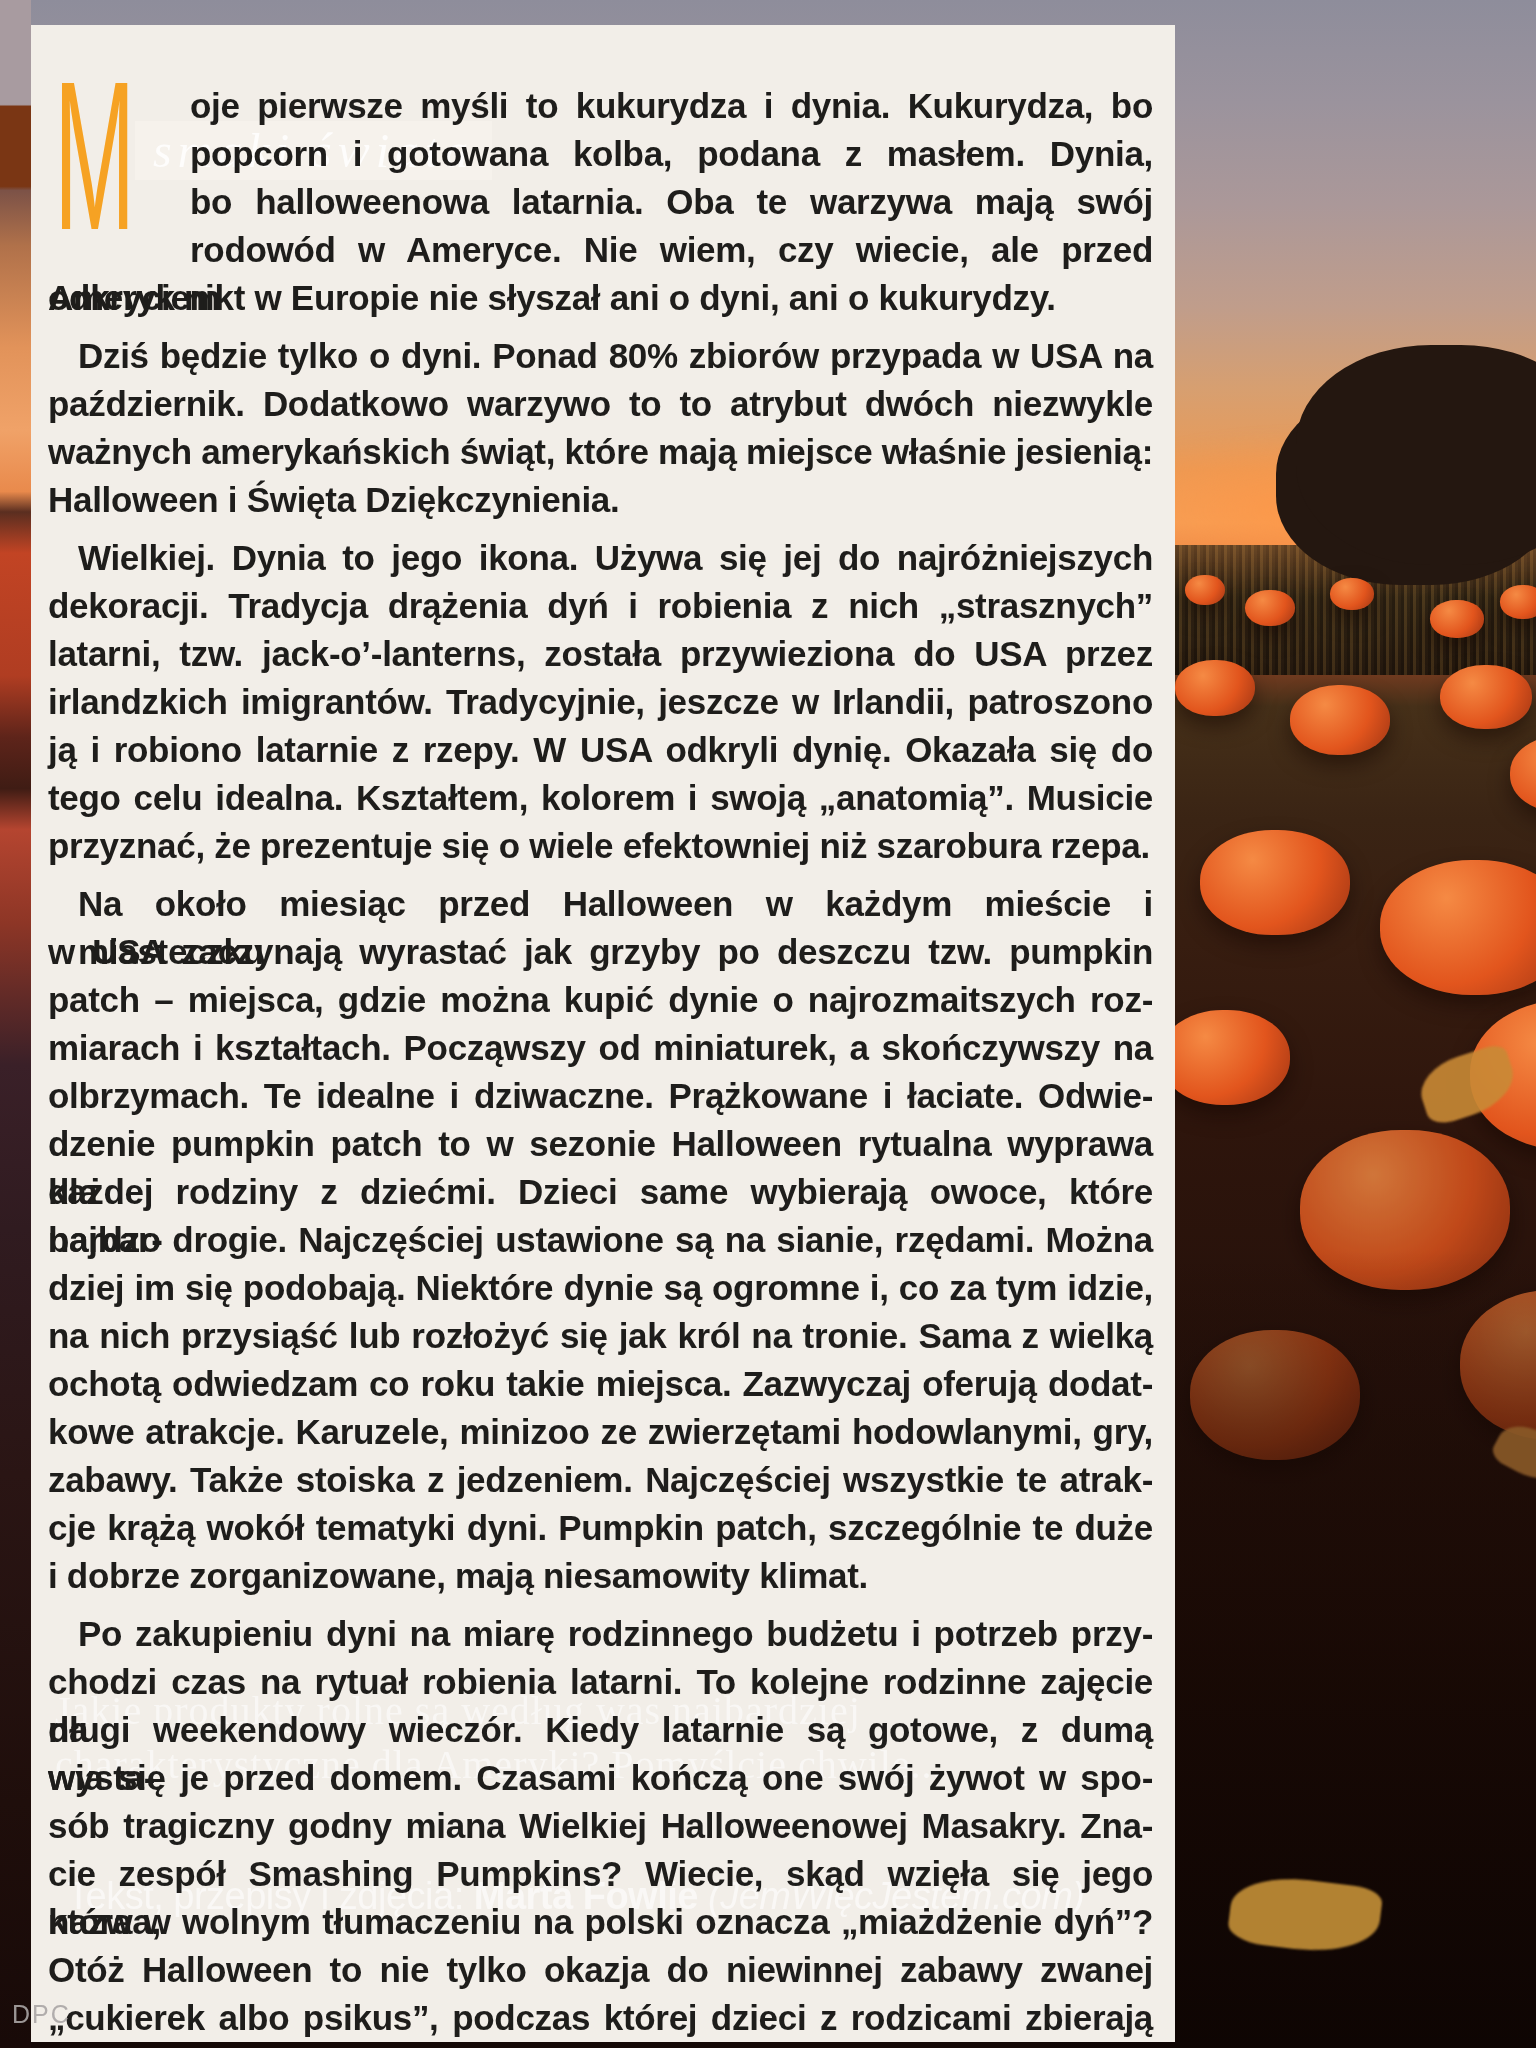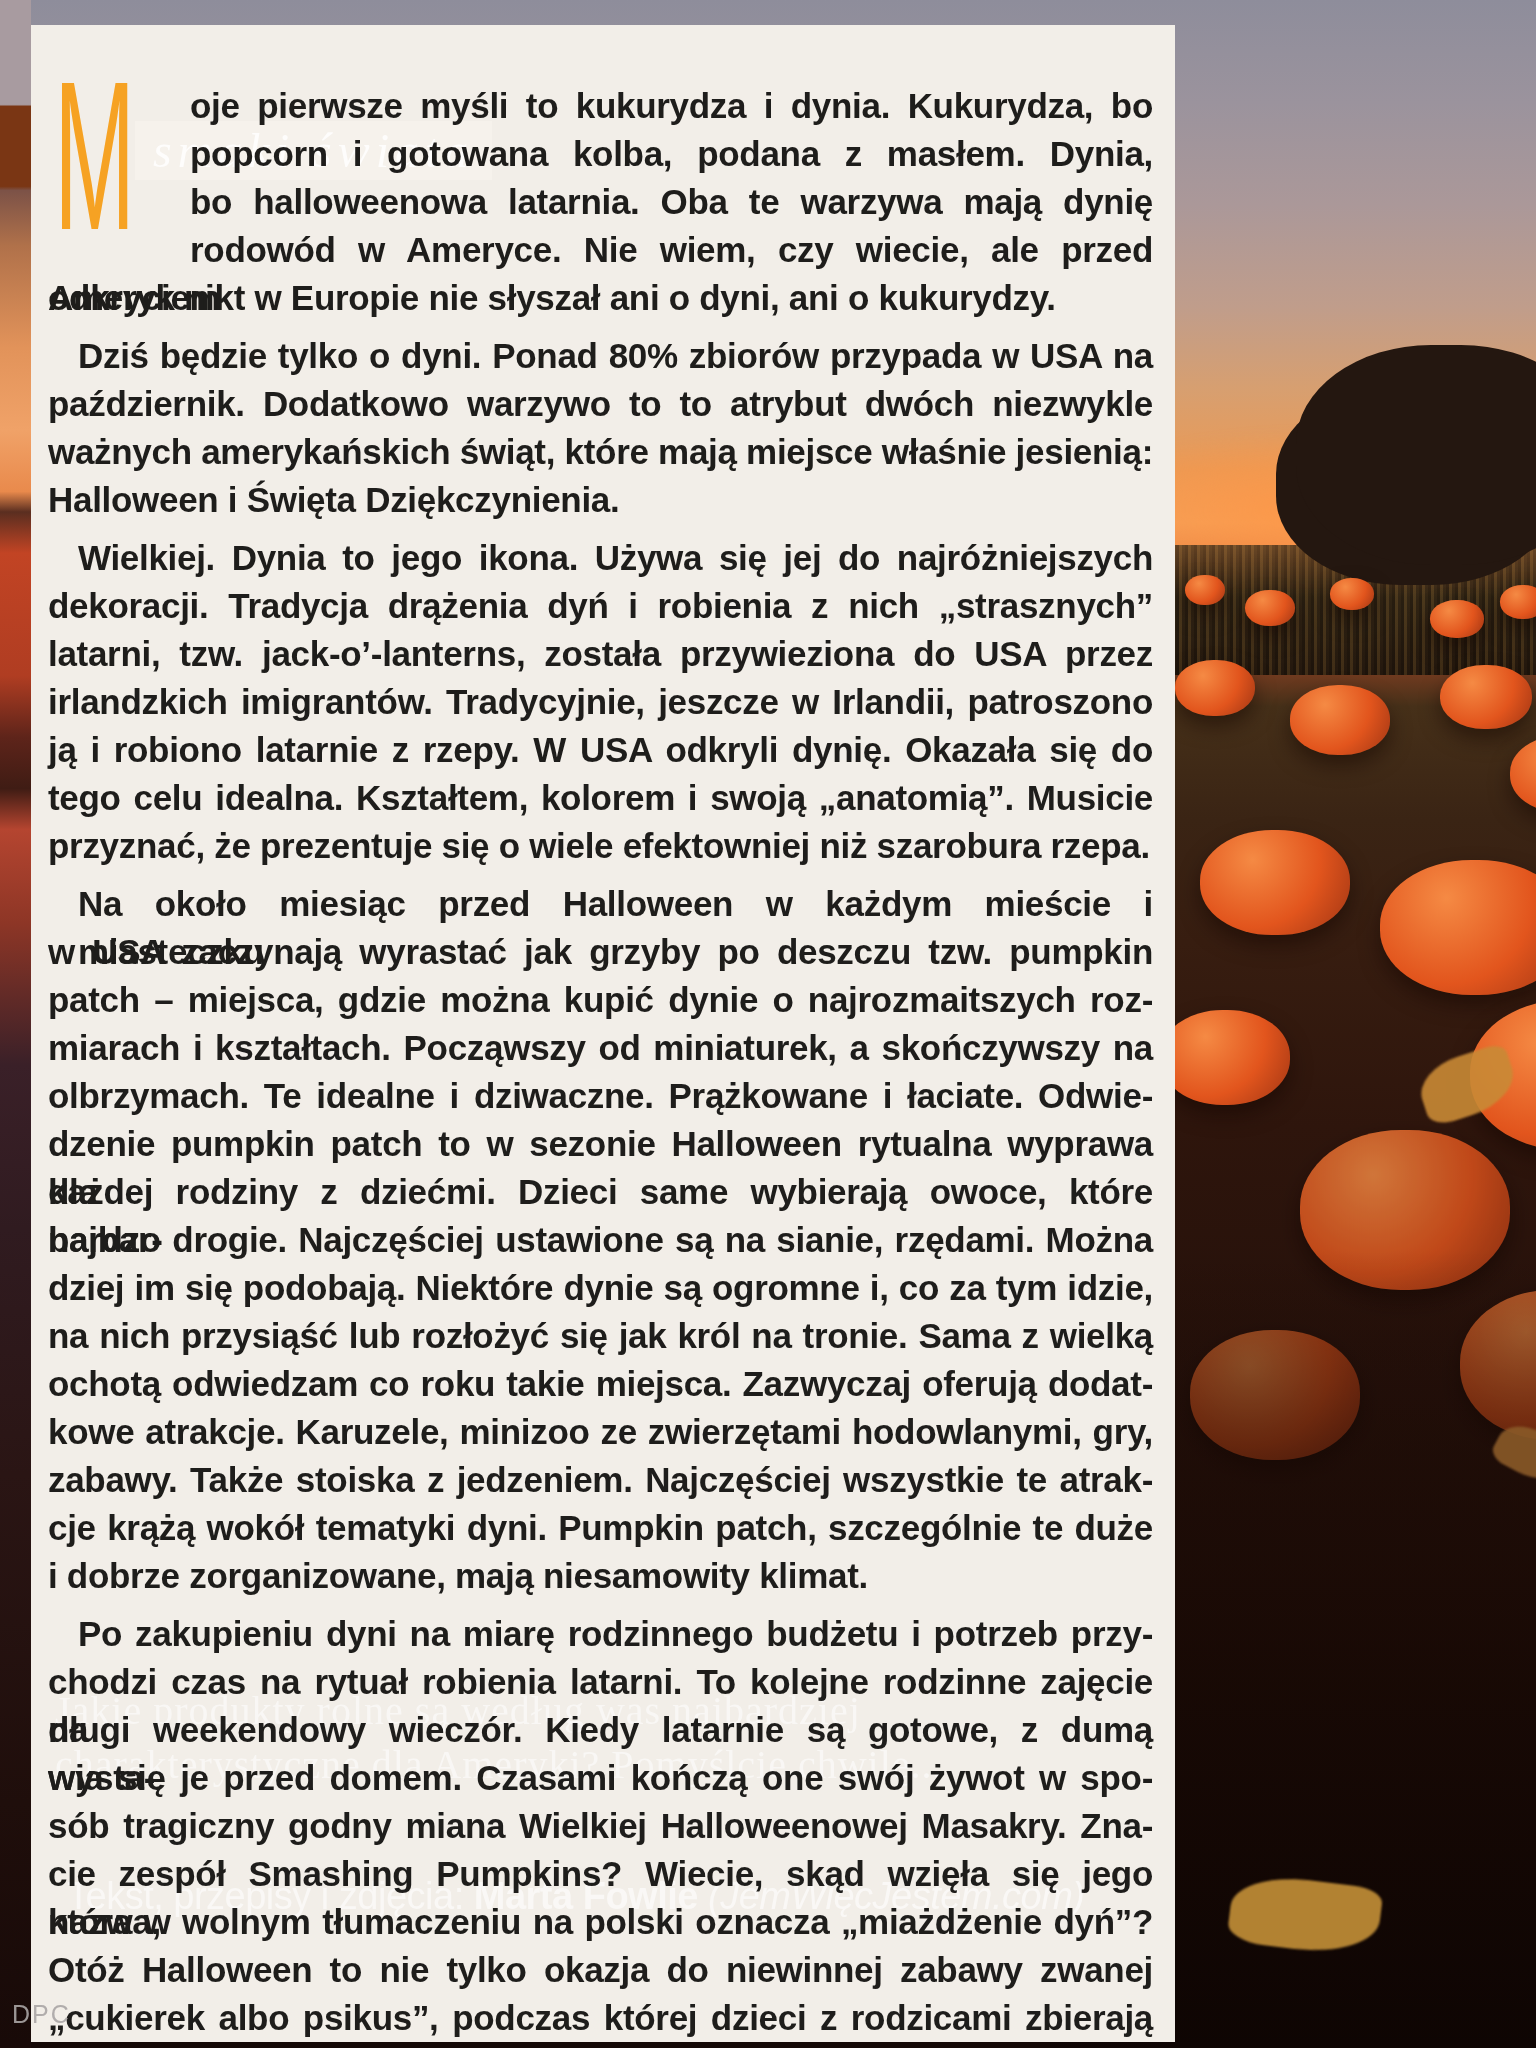--- a/index.html
+++ b/index.html
@@ -114,21 +114,21 @@
       <span>Tekst, przepisy i zdjęcia: </span><span class="author">Marta Fowlie</span><span class="site"> (JemWięcJestem.com)</span>
     </div>
 
     <div class="article">
         <div class="para">
           <span class="dropcap">
             <span class="m">M</span>
           </span>
           <div class="line">oje pierwsze myśli to kukurydza i dynia. Kukurydza, bo</div>
           <div class="line">popcorn i gotowana kolba, podana z masłem. Dynia,</div>
-          <div class="line">bo halloweenowa latarnia. Oba te warzywa mają dynię</div>
+          <div class="line">bo halloweenowa latarnia. Oba te warzywa mają swój</div>
           <div class="line">rodowód w Ameryce. Nie wiem, czy wiecie, ale przed odkryciem</div>
           <div class="line last">Ameryk nikt w Europie nie słyszał ani o dyni, ani o kukurydzy.</div>
         </div>
         <div class="para">
           <div class="line indent">Dziś będzie tylko o dyni. Ponad 80% zbiorów przypada w USA na</div>
           <div class="line">październik. Dodatkowo warzywo to to atrybut dwóch niezwykle</div>
           <div class="line">ważnych amerykańskich świąt, które mają miejsce właśnie jesienią:</div>
           <div class="line last">Halloween i Święta Dziękczynienia.</div>
         </div>
         <div class="para">

